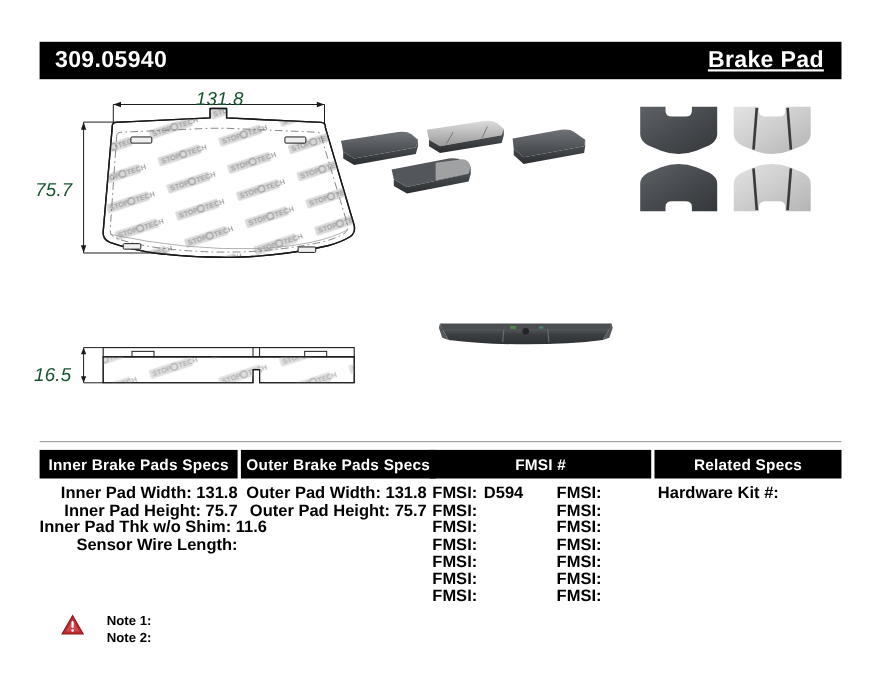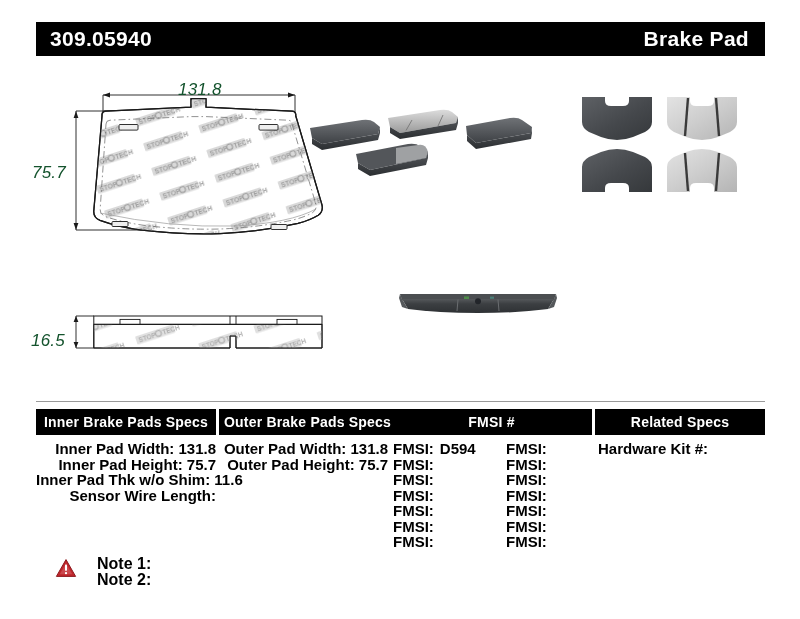--- a/index.html
+++ b/index.html
@@ -5,30 +5,30 @@
   html,body{margin:0;padding:0;}
   body{
     width:800px;height:619px;position:relative;background:#ffffff;
     font-family:"Liberation Sans", sans-serif;
     -webkit-font-smoothing:antialiased;
   }
   .sheet{position:absolute;left:0;top:0;width:800px;height:619px;overflow:hidden;}
 
   
   .hdr{
-    position:absolute;left:36px;top:22px;width:729px;height:34px;
+    position:absolute;left:36px;top:38px;width:729px;height:34px;
     background:#000;color:#fff;
   }
   .hdr-part{
     position:absolute;left:14px;top:50%;transform:translateY(-50%);
     font-size:21px;font-weight:bold;letter-spacing:.3px;white-space:nowrap;
   }
   .hdr-type{
     position:absolute;right:16px;top:50%;transform:translateY(-50%);
-    font-size:21px;font-weight:bold;letter-spacing:.3px;white-space:nowrap;
+    font-size:21px;font-weight:bold;letter-spacing:.3px;white-space:nowrap;text-decoration:underline;
   }
 
   
   .draw{position:absolute;}
   .dimtext{
     position:absolute;font-size:17px;font-weight:normal;font-style:italic;
     color:#14532d;white-space:nowrap;letter-spacing:.2px;
   }
 
   
@@ -62,21 +62,21 @@
   .c-fmsi-b{left:470px;width:80px;text-align:left;}
   .c-related{left:562px;width:165px;text-align:left;}
   .fmsi-label{display:inline-block;}
   .fmsi-val{display:inline-block;padding-left:6px;}
 
   
   .notes{position:absolute;left:55px;top:556px;}
   .warn{position:absolute;left:0;top:2px;width:22px;height:20px;}
   .note-lines{position:absolute;left:42px;top:0;}
   .note-line{
-    font-size:16px;font-weight:bold;color:#000;line-height:16px;
+    font-size:12px;font-weight:bold;color:#000;line-height:16px;
     height:16px;white-space:nowrap;
   }
 </style>
 </head>
 <body>
 
 <div class="sheet">
 
   <div class="hdr">
     <span class="hdr-part">309.05940</span>

